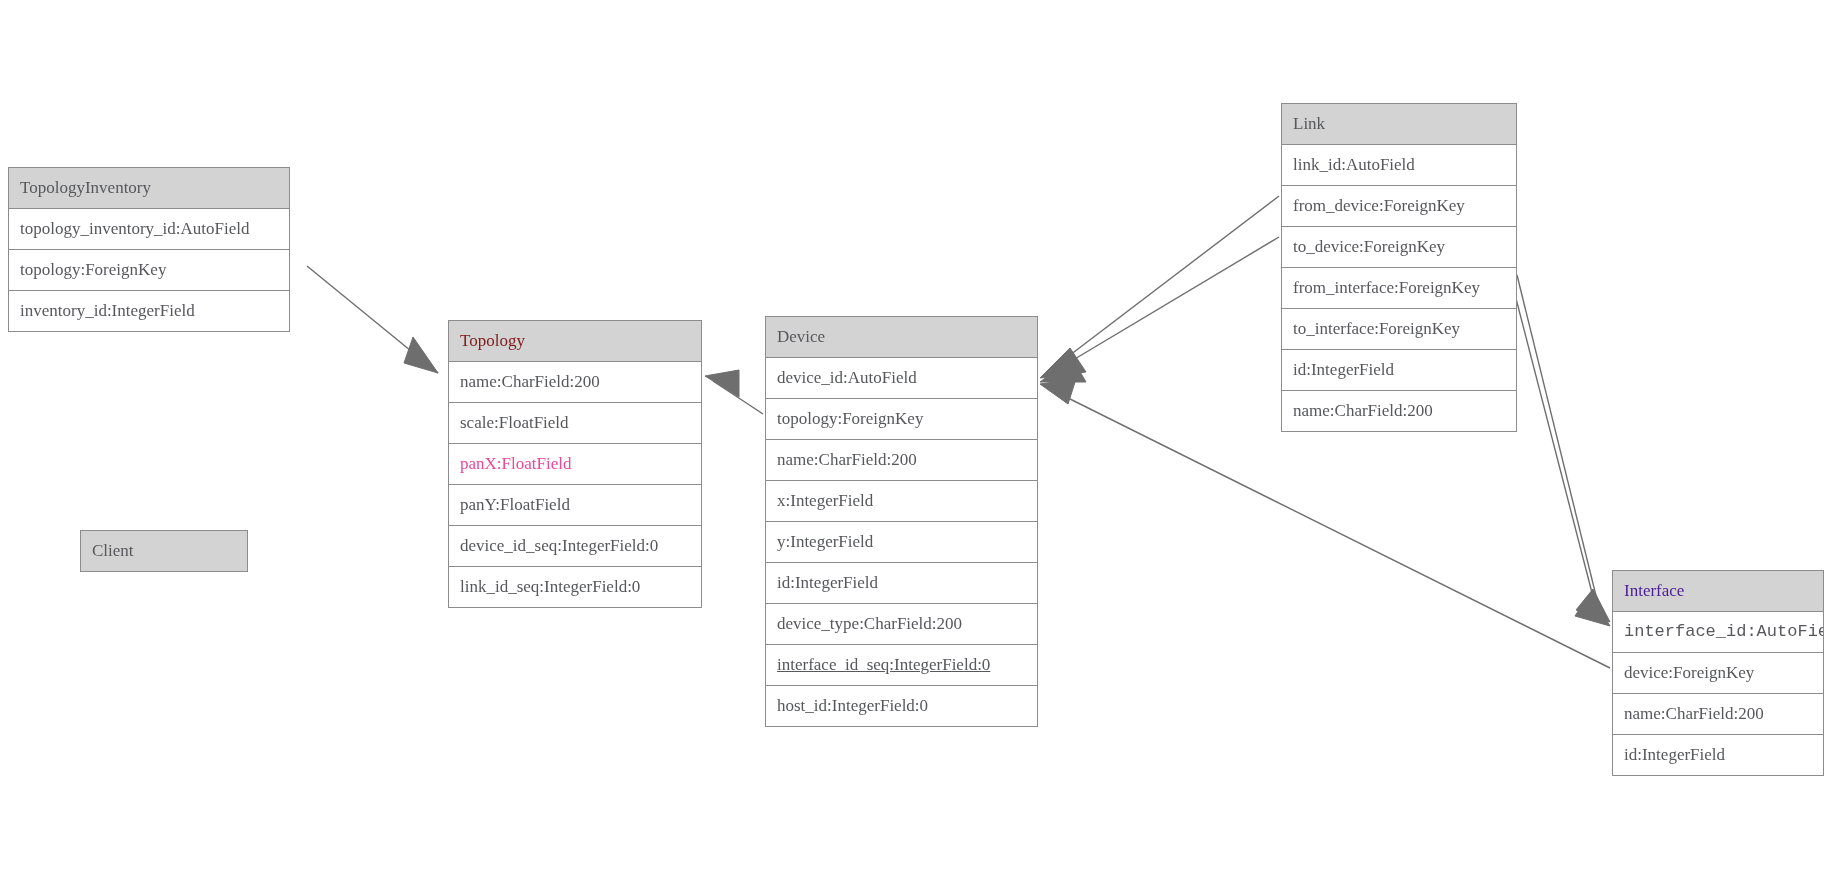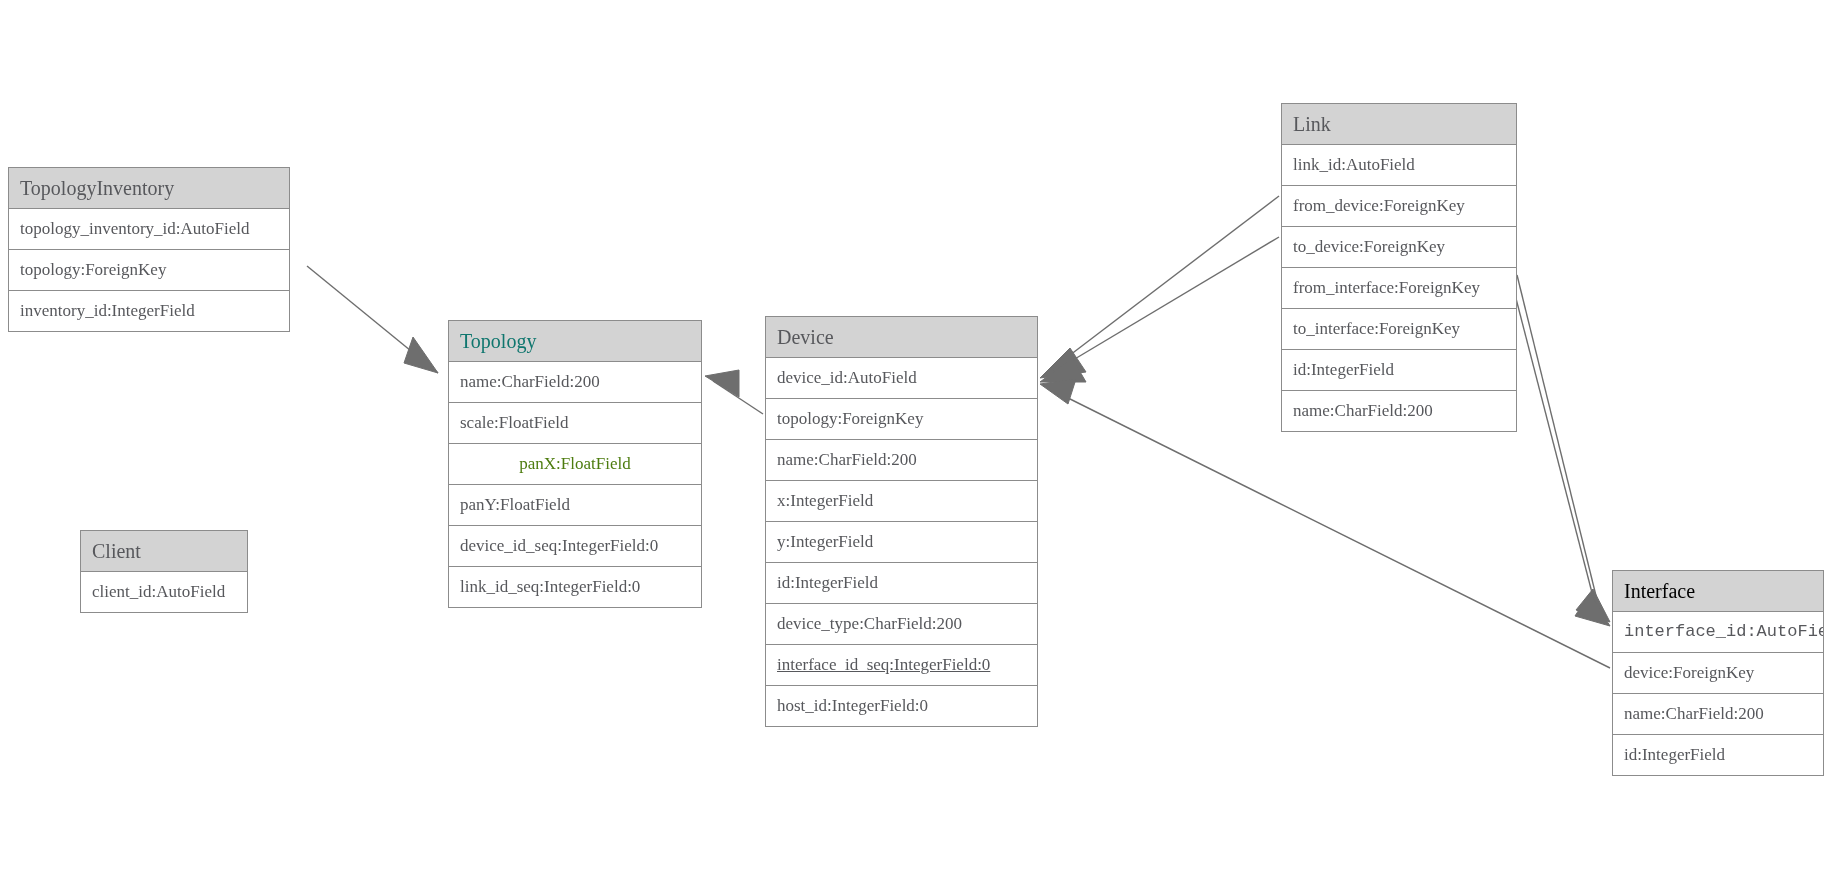--- a/index.html
+++ b/index.html
@@ -28,21 +28,21 @@
     box-sizing: border-box;
     background: #ffffff;
     border: 1px solid #8c8c8c;
     border-bottom: none;
   }
   .entity-header {
     box-sizing: border-box;
     background: #d3d3d3;
     border-bottom: 1px solid #8c8c8c;
     color: #57585c;
-    font-size: 20px;
+    font-size: 17px;
     line-height: 40px;
     height: 41px;
     padding: 0 0 0 11px;
     white-space: nowrap;
     overflow: hidden;
   }
   .entity-row {
     box-sizing: border-box;
     background: #ffffff;
     border-bottom: 1px solid #8c8c8c;
@@ -93,27 +93,26 @@
 
   <div id="entities-layer">
       <div class="entity" style="left: 8px; top: 167px; width: 282px; border-color: rgb(140, 140, 140);">
         <div class="entity-header" style="background: rgb(211, 211, 211); color: rgb(87, 88, 92); border-bottom-color: rgb(140, 140, 140);">TopologyInventory</div>
         <div class="entity-row" style="background: rgb(255, 255, 255); color: rgb(87, 88, 92); border-bottom-color: rgb(140, 140, 140);">topology_inventory_id:AutoField</div>
         <div class="entity-row" style="background: rgb(255, 255, 255); color: rgb(87, 88, 92); border-bottom-color: rgb(140, 140, 140);">topology:ForeignKey</div>
         <div class="entity-row" style="background: rgb(255, 255, 255); color: rgb(87, 88, 92); border-bottom-color: rgb(140, 140, 140);">inventory_id:IntegerField</div>
       </div>
       <div class="entity" style="left: 80px; top: 530px; width: 168px; border-color: rgb(140, 140, 140);">
         <div class="entity-header" style="background: rgb(211, 211, 211); color: rgb(87, 88, 92); border-bottom-color: rgb(140, 140, 140);">Client</div>
-        <div class="entity-row" style="background: rgb(255, 255, 255); color: rgb(87, 88, 92); border-bottom-color: rgb(140, 140, 140);">client_id:AutoField</div>
       </div>
       <div class="entity" style="left: 448px; top: 320px; width: 254px; border-color: rgb(140, 140, 140);">
-        <div class="entity-header" style="background: rgb(211, 211, 211); color: #0f766e; border-bottom-color: rgb(140, 140, 140);">Topology</div>
+        <div class="entity-header" style="background: rgb(211, 211, 211); color: #7f1d1d; border-bottom-color: rgb(140, 140, 140);">Topology</div>
         <div class="entity-row" style="background: rgb(255, 255, 255); color: rgb(87, 88, 92); border-bottom-color: rgb(140, 140, 140);">name:CharField:200</div>
         <div class="entity-row" style="background: rgb(255, 255, 255); color: rgb(87, 88, 92); border-bottom-color: rgb(140, 140, 140);">scale:FloatField</div>
-        <div class="entity-row" style="background: rgb(255, 255, 255); color: #4d7c0f; border-bottom-color: rgb(140, 140, 140); text-align: center;">panX:FloatField</div>
+        <div class="entity-row" style="background: rgb(255, 255, 255); color: #ec4899; border-bottom-color: rgb(140, 140, 140);">panX:FloatField</div>
         <div class="entity-row" style="background: rgb(255, 255, 255); color: rgb(87, 88, 92); border-bottom-color: rgb(140, 140, 140);">panY:FloatField</div>
         <div class="entity-row" style="background: rgb(255, 255, 255); color: rgb(87, 88, 92); border-bottom-color: rgb(140, 140, 140);">device_id_seq:IntegerField:0</div>
         <div class="entity-row" style="background: rgb(255, 255, 255); color: rgb(87, 88, 92); border-bottom-color: rgb(140, 140, 140);">link_id_seq:IntegerField:0</div>
       </div>
       <div class="entity" style="left: 765px; top: 316px; width: 273px; border-color: rgb(140, 140, 140);">
         <div class="entity-header" style="background: rgb(211, 211, 211); color: rgb(87, 88, 92); border-bottom-color: rgb(140, 140, 140);">Device</div>
         <div class="entity-row" style="background: rgb(255, 255, 255); color: rgb(87, 88, 92); border-bottom-color: rgb(140, 140, 140);">device_id:AutoField</div>
         <div class="entity-row" style="background: rgb(255, 255, 255); color: rgb(87, 88, 92); border-bottom-color: rgb(140, 140, 140);">topology:ForeignKey</div>
         <div class="entity-row" style="background: rgb(255, 255, 255); color: rgb(87, 88, 92); border-bottom-color: rgb(140, 140, 140);">name:CharField:200</div>
         <div class="entity-row" style="background: rgb(255, 255, 255); color: rgb(87, 88, 92); border-bottom-color: rgb(140, 140, 140);">x:IntegerField</div>
@@ -127,21 +126,21 @@
         <div class="entity-header" style="background: rgb(211, 211, 211); color: rgb(87, 88, 92); border-bottom-color: rgb(140, 140, 140);">Link</div>
         <div class="entity-row" style="background: rgb(255, 255, 255); color: rgb(87, 88, 92); border-bottom-color: rgb(140, 140, 140);">link_id:AutoField</div>
         <div class="entity-row" style="background: rgb(255, 255, 255); color: rgb(87, 88, 92); border-bottom-color: rgb(140, 140, 140);">from_device:ForeignKey</div>
         <div class="entity-row" style="background: rgb(255, 255, 255); color: rgb(87, 88, 92); border-bottom-color: rgb(140, 140, 140);">to_device:ForeignKey</div>
         <div class="entity-row" style="background: rgb(255, 255, 255); color: rgb(87, 88, 92); border-bottom-color: rgb(140, 140, 140);">from_interface:ForeignKey</div>
         <div class="entity-row" style="background: rgb(255, 255, 255); color: rgb(87, 88, 92); border-bottom-color: rgb(140, 140, 140);">to_interface:ForeignKey</div>
         <div class="entity-row" style="background: rgb(255, 255, 255); color: rgb(87, 88, 92); border-bottom-color: rgb(140, 140, 140);">id:IntegerField</div>
         <div class="entity-row" style="background: rgb(255, 255, 255); color: rgb(87, 88, 92); border-bottom-color: rgb(140, 140, 140);">name:CharField:200</div>
       </div>
       <div class="entity" style="left: 1612px; top: 570px; width: 212px; border-color: rgb(140, 140, 140);">
-        <div class="entity-header" style="background: rgb(211, 211, 211); color: #000000; border-bottom-color: rgb(140, 140, 140);">Interface</div>
+        <div class="entity-header" style="background: rgb(211, 211, 211); color: #4c1d95; border-bottom-color: rgb(140, 140, 140);">Interface</div>
         <div class="entity-row" style="background: rgb(255, 255, 255); color: rgb(87, 88, 92); border-bottom-color: rgb(140, 140, 140); font-family: Liberation Mono, monospace;">interface_id:AutoField</div>
         <div class="entity-row" style="background: rgb(255, 255, 255); color: rgb(87, 88, 92); border-bottom-color: rgb(140, 140, 140);">device:ForeignKey</div>
         <div class="entity-row" style="background: rgb(255, 255, 255); color: rgb(87, 88, 92); border-bottom-color: rgb(140, 140, 140);">name:CharField:200</div>
         <div class="entity-row" style="background: rgb(255, 255, 255); color: rgb(87, 88, 92); border-bottom-color: rgb(140, 140, 140);">id:IntegerField</div>
       </div>
     </div>
 
 </div>
 
 </body></html>

